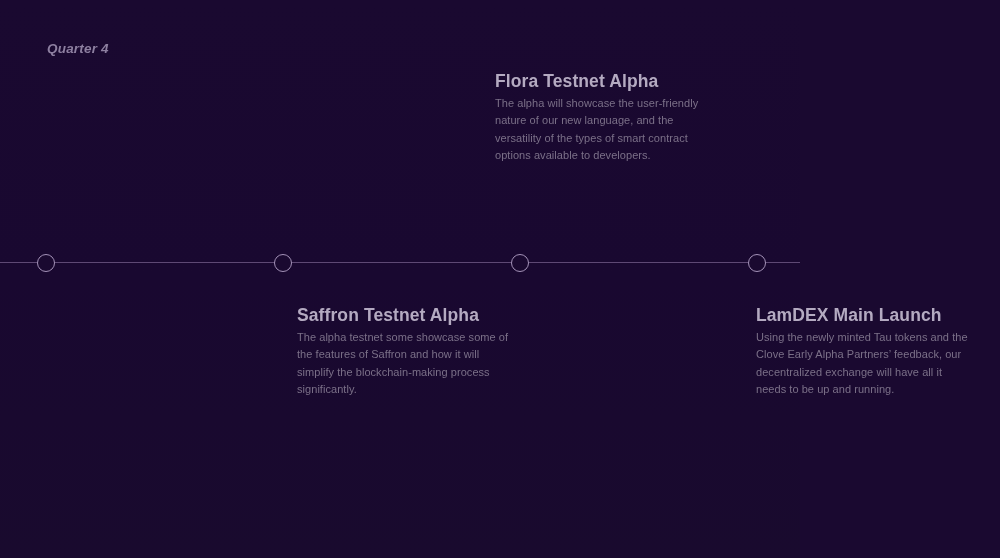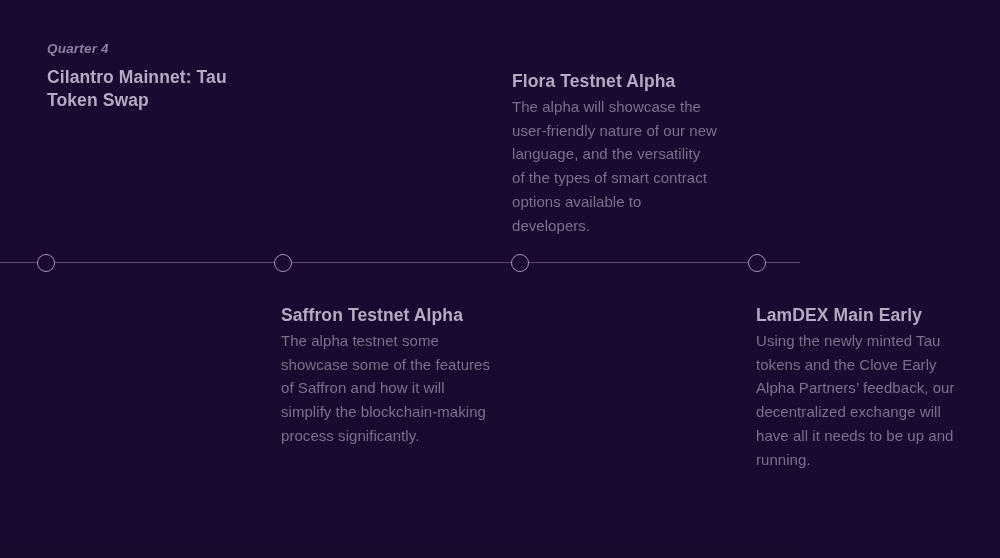--- a/index.html
+++ b/index.html
@@ -71,58 +71,57 @@
     margin: 0 0 2px 0;
     font-size: 17.5px;
     font-weight: bold;
     line-height: 1.32;
     letter-spacing: 0.1px;
     color: #b4aac1;
   }
 
   .milestone-desc {
     margin: 0;
-    font-size: 15px;
+    font-size: 11px;
     font-weight: normal;
     line-height: 1.58;
     letter-spacing: 0.05px;
     color: #7b7088;
   }
 
   
   #milestone-0 { left: 47px;  top: 42px;  width: 215px; }
-  #milestone-1 { left: 281px; top: 304px; width: 212px; }
-  #milestone-2 { left: 512px; top: 70px;  width: 205px; }
+  #milestone-1 { left: 297px; top: 304px; width: 212px; }
+  #milestone-2 { left: 495px; top: 70px;  width: 205px; }
   #milestone-3 { left: 756px; top: 304px; width: 212px; }
 </style>
 </head>
 <body>
 
 <div class="roadmap">
 
   <div class="timeline-axis"></div>
 
   <div class="marker" style="left:46px;"></div>
   <div class="marker" style="left:283px;"></div>
   <div class="marker" style="left:520px;"></div>
   <div class="marker" style="left:757px;"></div>
 
   <div class="milestone above" id="milestone-0">
     <p class="quarter-label">Quarter 4</p>
-    <h3 class="milestone-title">Cilantro Mainnet: Tau Token Swap</h3>
   </div>
 
   <div class="milestone below" id="milestone-1">
     <h3 class="milestone-title">Saffron Testnet Alpha</h3>
     <p class="milestone-desc">The alpha testnet some showcase some of the features of Saffron and how it will simplify the blockchain-making process significantly.</p>
   </div>
 
   <div class="milestone above" id="milestone-2">
     <h3 class="milestone-title">Flora Testnet Alpha</h3>
     <p class="milestone-desc">The alpha will showcase the user-friendly nature of our new language, and the versatility of the types of smart contract options available to developers.</p>
   </div>
 
   <div class="milestone below" id="milestone-3">
-    <h3 class="milestone-title">LamDEX Main Early</h3>
+    <h3 class="milestone-title">LamDEX Main Launch</h3>
     <p class="milestone-desc">Using the newly minted Tau tokens and the Clove Early Alpha Partners’ feedback, our decentralized exchange will have all it needs to be up and running.</p>
   </div>
 
 </div>
 
 </body></html>

